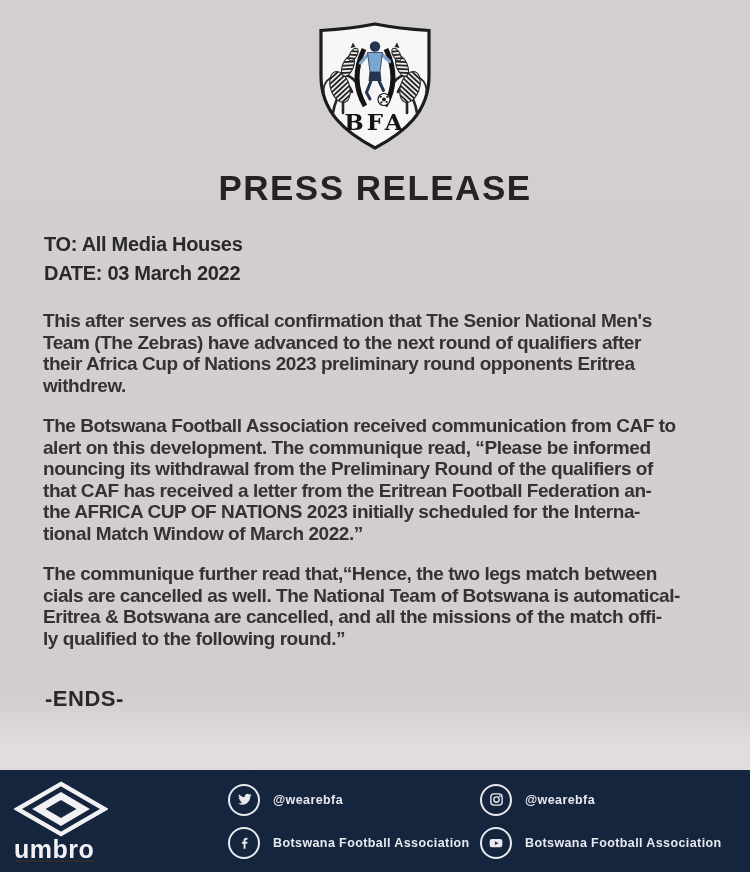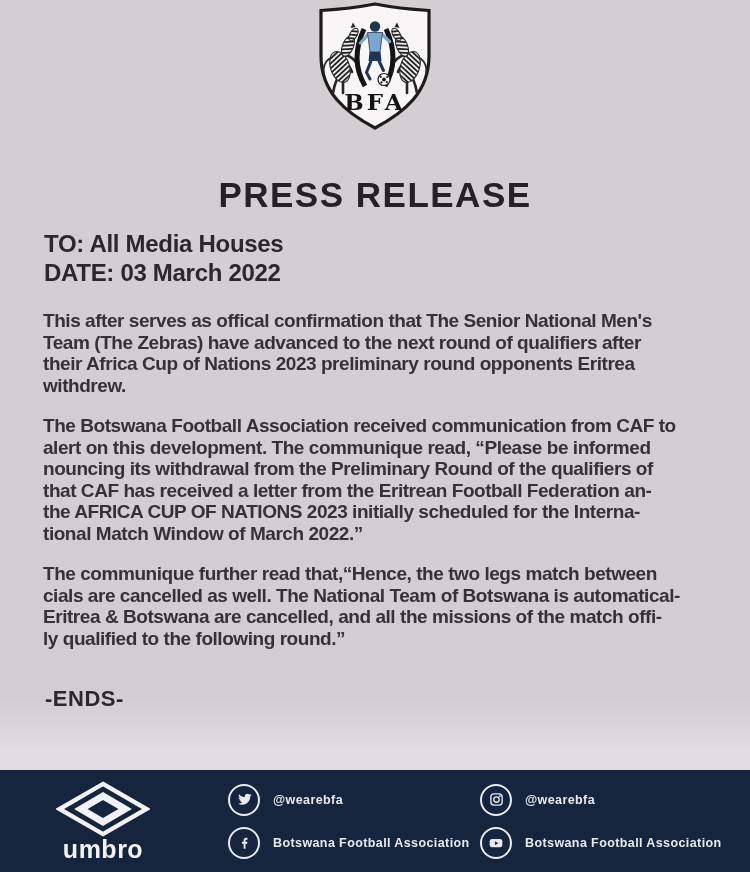--- a/index.html
+++ b/index.html
@@ -1,38 +1,38 @@
 <!DOCTYPE html>
 <html><head>
 <meta charset="utf-8">
 <style>
   html,body{margin:0;padding:0;background:#9a969a;}
   .page{
     position:relative;width:750px;height:872px;overflow:hidden;
     background:linear-gradient(180deg,#d2ced2 0%,#d1cdd1 80%,#e0dce0 86%,#dad6da 100%);
     font-family:"Liberation Sans",sans-serif;color:#2d2b2c;
   }
-  .crest{position:absolute;top:0;left:50%;transform:translateX(-50%);}
+  .crest{position:absolute;top:20px;left:50%;transform:translateX(-50%);}
   .title{
     position:absolute;top:168px;left:0;width:100%;text-align:center;
-    font-size:35px;font-weight:bold;letter-spacing:1.5px;color:#242224;margin-top:7px;
+    font-size:35px;font-weight:bold;letter-spacing:1.5px;color:#242224;
   }
-  .meta{position:absolute;top:230px;left:44px;font-size:24px;font-weight:bold;
+  .meta{position:absolute;top:230px;left:44px;font-size:20px;font-weight:bold;
     letter-spacing:-0.3px;line-height:28.5px;color:#2a282a;}
   .bodytext{position:absolute;top:310px;left:43px;width:670px;
     font-size:19px;font-weight:bold;letter-spacing:-0.45px;line-height:21.5px;color:#343234;}
   .para{margin:0 0 19px 0;}
   .para .line{white-space:nowrap;}
   .ends{position:absolute;top:686px;left:45px;font-size:22px;font-weight:bold;
     letter-spacing:0.5px;color:#2a282a;text-align:center;}
   .footer{
     position:absolute;left:0;bottom:0;width:750px;height:102px;background:#14253d;
     display:flex;align-items:center;
   }
-  .umbro-block{width:178px;margin-left:14px;display:flex;flex-direction:column;align-items:center;}
+  .umbro-block{width:178px;margin-left:14px;display:flex;flex-direction:column;text-decoration:underline;}
   .umbro-word{color:#f2f2f5;font-size:25px;font-weight:bold;letter-spacing:0.5px;margin-top:0px;line-height:1;}
   .socials{display:grid;grid-template-columns:252px auto;row-gap:11px;margin-left:36px;text-align:right;}
   .social-item{display:flex;align-items:center;gap:13px;}
   .icon-circle{
     width:28px;height:28px;min-width:28px;border:2px solid #e9e9f0;border-radius:50%;
     display:flex;align-items:center;justify-content:center;
   }
   .social-label{font-size:12.5px;font-weight:bold;letter-spacing:0.4px;color:#e9e9f0;white-space:nowrap;}
 </style>
 </head>

